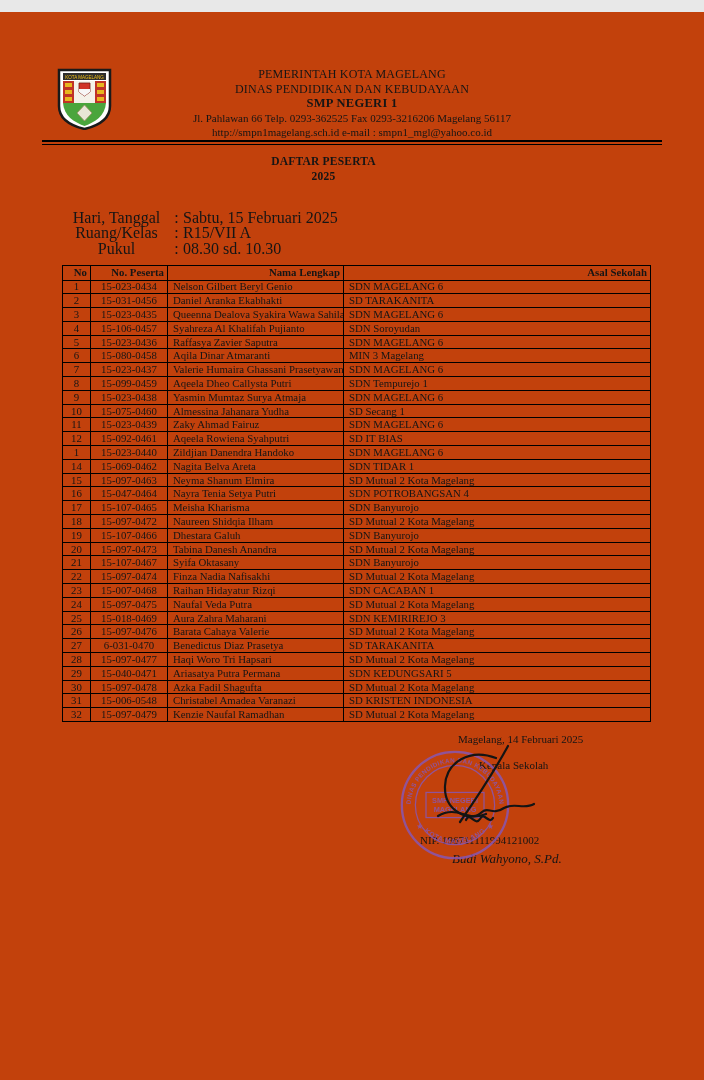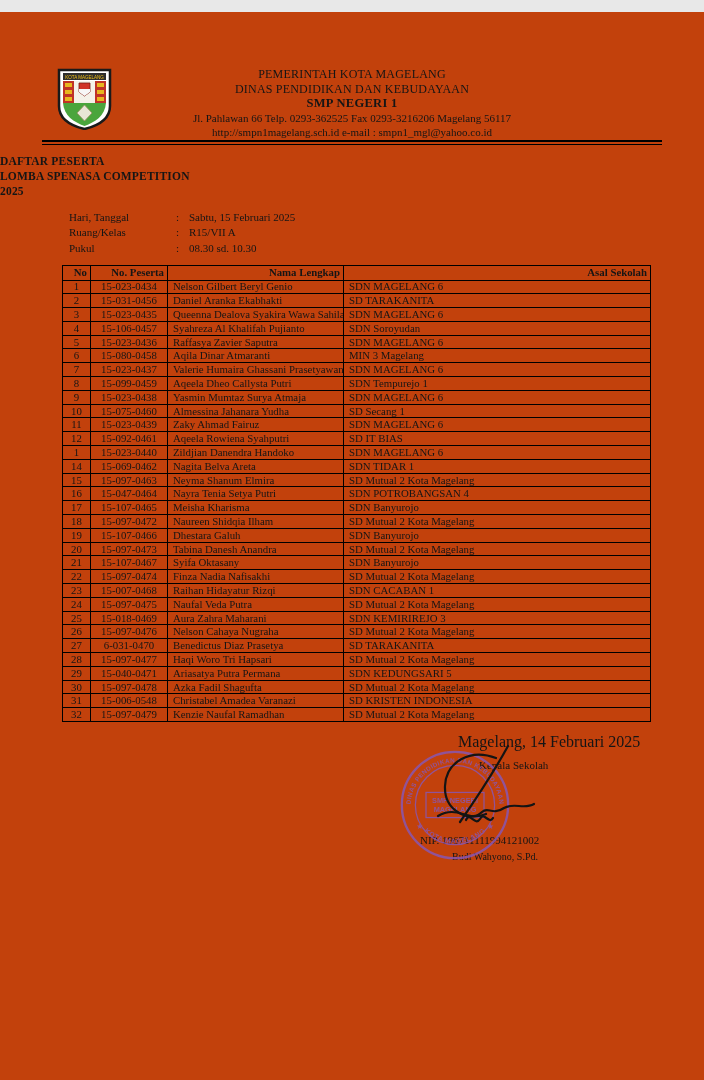--- a/index.html
+++ b/index.html
@@ -13,44 +13,44 @@
   .logo { position:absolute; left:57px; top:56px; width:55px; height:62px; }
   .letterhead { position:absolute; left:0; top:55px; width:704px; text-align:center; }
   .lh1, .lh2 { font-size:12px; line-height:14.5px; letter-spacing:.2px; }
   .lh3 { font-size:12.5px; line-height:15px; font-weight:bold; letter-spacing:.3px; }
   .lh4, .lh5 { font-size:11px; line-height:14px;font-family:Liberation Serif, serif; }
   .rule {
     position:absolute; left:42px; top:128px; width:620px; height:5px;
     border-top:2px solid #000; border-bottom:1px solid #000;
   }
   
-  .doc-title { position:absolute; left:0; top:142px; width:647px; }
+  .doc-title { position:absolute; left:0; top:142px; width:647px; text-align:center; }
   .doc-title div { font-size:11.5px; font-weight:bold; line-height:14.8px; letter-spacing:.2px; }
   
-  .info { position:absolute; left:69px; top:198px; font-size:11px; }
+  .info { position:absolute; left:63px; top:198px; font-size:16px;text-align:center; }
   .info-row { display:flex; line-height:15.3px; }
   .info-label { width:107px; }
   .info-sep { width:13px; }
   
   table.participants {
     position:absolute; left:62px; top:253px; width:588px;
     border-collapse:collapse; table-layout:fixed;
   }
   .participants th, .participants td {
     border:1px solid #000; font-size:10.8px; line-height:11px;
     height:13.8px; padding:0 3px; overflow:hidden; white-space:nowrap;
   }
   .participants th { font-weight:bold; text-align:right; height:14.5px; }
   .participants td.c0, .participants td.c1 { text-align:center; }
   .participants td.c2, .participants td.c3 { text-align:left; padding-left:5px; }
   col.w0 { width:28px; } col.w1 { width:77px; } col.w2 { width:176px; } col.w3 { width:307px; }
   
-  .place-date { position:absolute; left:458px; top:721px; font-size:16px; }
+  .place-date { position:absolute; left:458px; top:721px; font-size:11px; }
   .sig-role   { position:absolute; left:479px; top:747px; font-size:11px; }
-  .sig-name   { position:absolute; left:452px; top:839px; font-size:10px; }
+  .sig-name   { position:absolute; left:452px; top:839px; font-size:13px;font-style:italic; }
   .sig-nip    { position:absolute; left:420px; top:822px; font-size:11px; }
   .stamp { position:absolute; left:397px; top:735px; width:116px; height:116px; opacity:.88; }
   .handsign { position:absolute; left:408px; top:728px; width:160px; height:110px; }
 </style>
 </head>
 <body>
 
 <div class="page">
 
   <svg class="logo" viewBox="0 0 55 62">
@@ -77,21 +77,20 @@
     <div class="lh2">DINAS PENDIDIKAN DAN KEBUDAYAAN</div>
     <div class="lh3">SMP NEGERI 1</div>
     <div class="lh4">Jl. Pahlawan 66 Telp. 0293-362525 Fax 0293-3216206 Magelang 56117</div>
     <div class="lh5">http://smpn1magelang.sch.id e-mail : smpn1_mgl@yahoo.co.id</div>
   </div>
 
   <div class="rule"></div>
 
   <div class="doc-title">
     <div>DAFTAR PESERTA</div>
-    <div>LOMBA SPENASA COMPETITION</div>
     <div>2025</div>
   </div>
 
   <div class="info">
     <div class="info-row">
       <span class="info-label">Hari, Tanggal</span>
       <span class="info-sep">:</span>
       <span class="info-value">Sabtu, 15 Februari 2025</span>
     </div>
     <div class="info-row">
@@ -268,21 +267,21 @@
         </tr>
         <tr>
           <td class="c0">25</td>
           <td class="c1">15-018-0469</td>
           <td class="c2">Aura Zahra Maharani</td>
           <td class="c3">SDN KEMIRIREJO 3</td>
         </tr>
         <tr>
           <td class="c0">26</td>
           <td class="c1">15-097-0476</td>
-          <td class="c2">Nelson Cahaya Nugraha</td>
+          <td class="c2">Barata Cahaya Valerie</td>
           <td class="c3">SD Mutual 2 Kota Magelang</td>
         </tr>
         <tr>
           <td class="c0">27</td>
           <td class="c1">6-031-0470</td>
           <td class="c2">Benedictus Diaz Prasetya</td>
           <td class="c3">SD TARAKANITA</td>
         </tr>
         <tr>
           <td class="c0">28</td>

